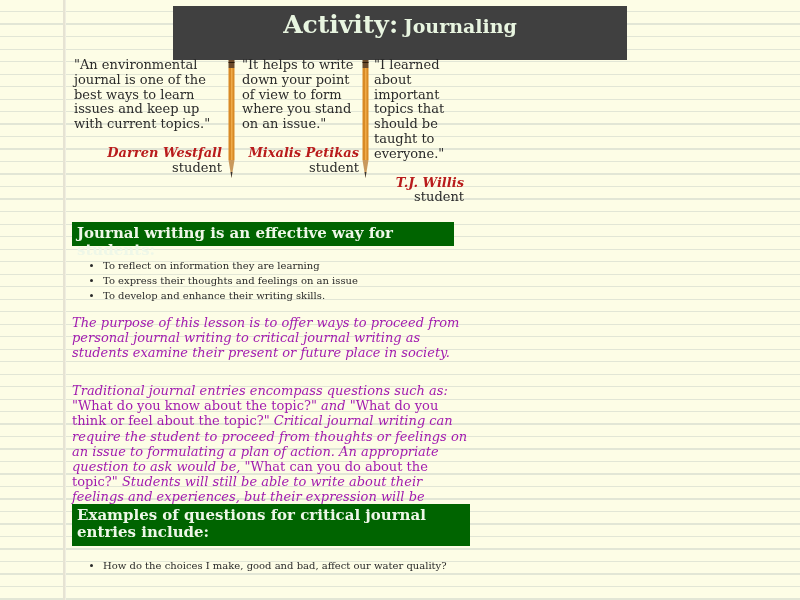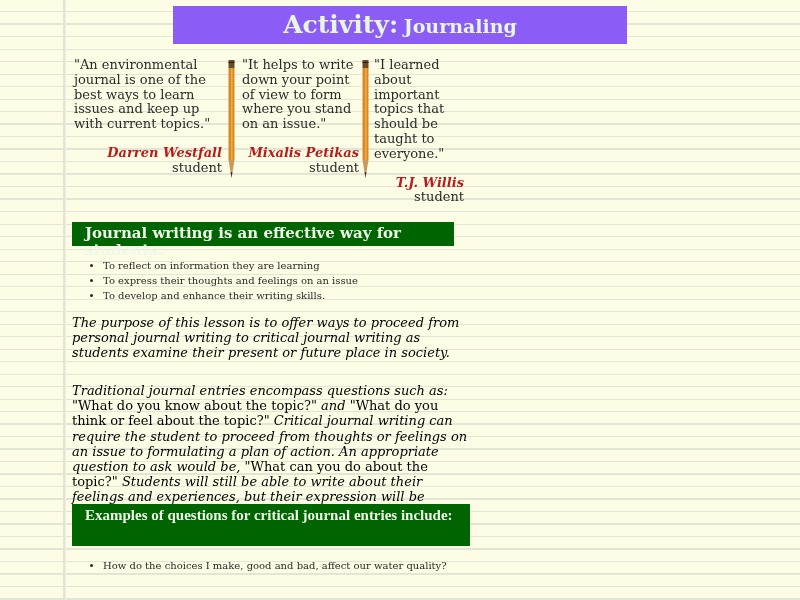--- a/index.html
+++ b/index.html
@@ -25,22 +25,22 @@
       width: 2px;
       height: 600px;
       background: #e6e3d3;
       border-right: 1px solid #efeee0;
     }
     .title-bar {
       position: absolute;
       left: 173px;
       top: 6px;
       width: 454px;
-      height: 38px;
-      background: #8b5cf6;
+      height: 54px;
+      background: #404040;
       color: #e8f5e0;
       text-align: center;
       font-weight: bold;
       line-height: 38px;
     }
     .title-bar .big { font-size: 25px; }
     .title-bar .small { font-size: 19px; }
 
     .quotes {
       position: absolute;
@@ -82,26 +82,26 @@
     .p1 { left: 156px; top: 2px; }
     .p2 { left: 290px; top: 2px; }
 
     .section-header {
       position: absolute;
       left: 72px;
       background: #006400;
       color: #eef7e8;
       font-weight: bold;
       font-size: 15px;
-      padding: 3px 13px;
+      padding: 3px 5px;
       box-sizing: border-box;
       line-height: 17px;
     }
     .h1 { top: 222px; width: 382px; height: 24px; }
-    .h2 { top: 504px; width: 398px; height: 42px; font-family: Liberation Serif, serif; }
+    .h2 { top: 504px; width: 398px; height: 42px; }
 
     ul.bullets {
       position: absolute;
       left: 72px;
       margin: 0;
       padding-left: 31px;
       font-size: 10px;
       line-height: 15px;
       color: #2a2a2a;
       list-style: disc;
@@ -109,21 +109,21 @@
     .b1 { top: 258px; width: 400px; }
     .b2 { top: 558px; width: 380px; list-style: square; }
 
     .para {
       position: absolute;
       left: 72px;
       width: 400px;
       margin: 0;
       font-size: 13px;
       line-height: 15.2px;
-      color: #000000;
+      color: #a21caf;
     }
     .para1 { top: 315px; font-style: italic; }
     .para2 { top: 383px; }
     .para2 .it { font-style: italic; }
   </style>
 </head>
 <body>
 
 <div class="margin-line"></div>
 

